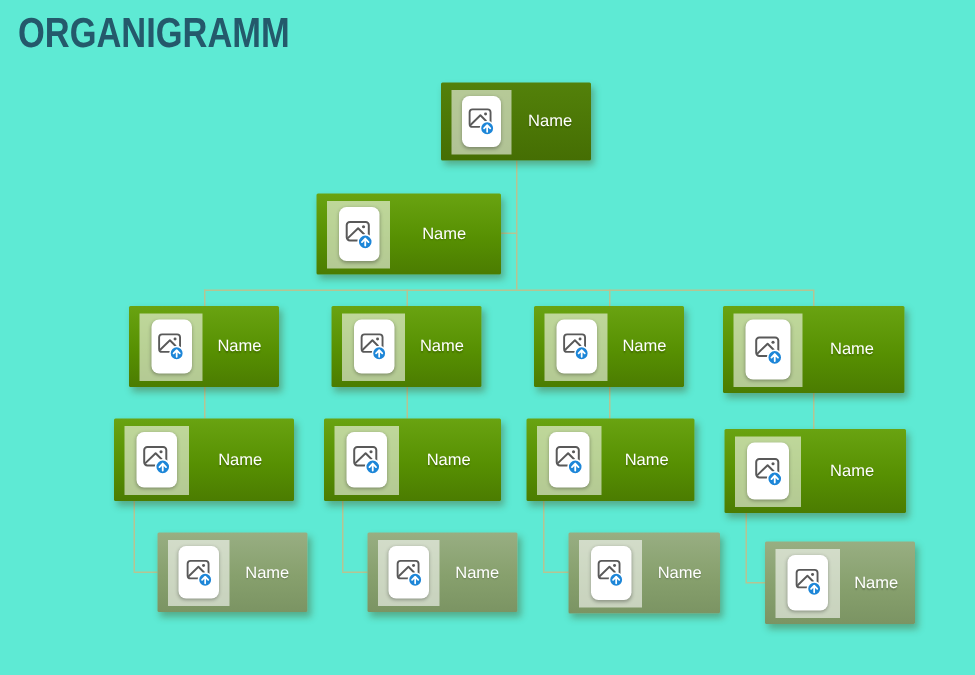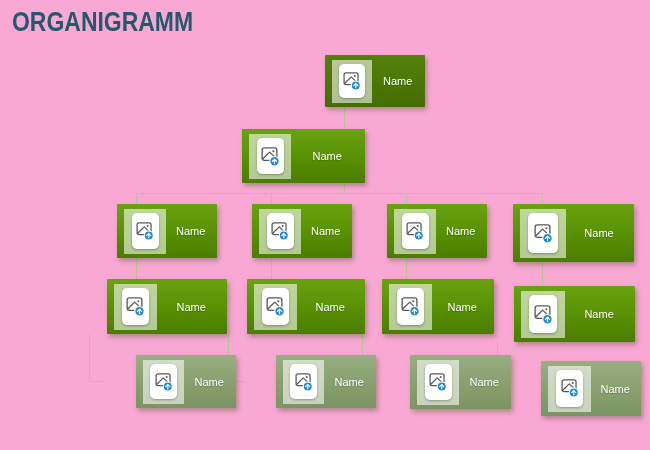--- a/index.html
+++ b/index.html
@@ -1,36 +1,35 @@
 <!DOCTYPE html>
 <html style="--title: #24596b; --node-dark-top: #53810a; --node-dark-bottom: #456e03; --node-bright-top: #69a311; --node-bright-bottom: #4b7c01; --node-sage-top: #98ae82; --node-sage-bottom: #7b9463; --connector: #b6c492; --icon-blue: #1d86d8; --icon-gray: #595959;"><head>
 <meta charset="utf-8">
 <style>
   html,body{margin:0;padding:0;background:#fff;}
   #stage{
-    position:relative;width:650px;height:450px;background:#f9a8d4;overflow:hidden;
+    position:relative;width:650px;height:450px;background:#5eead4;overflow:hidden;
     font-family:"Liberation Sans", sans-serif;
   }
   
   #title{
     position:absolute;left:12px;top:6px;
     font-size:28px;font-weight:bold;color:var(--title,#24596b);
     letter-spacing:0px;transform:scaleX(.82);transform-origin:left top;
     white-space:nowrap;
   }
   
   .line{position:absolute;background:var(--connector,#b6c492);}
   .line.v{width:1px;}
   .line.h{height:1px;}
   
   .node{
     position:absolute;display:flex;align-items:center;
     border-radius:1px;
     box-shadow:2px 3px 5px rgba(70,80,30,.40);
-    margin-left:31px;
   }
   .node.dark{background:linear-gradient(180deg,var(--node-dark-top,#53810a) 0%,var(--node-dark-bottom,#456e03) 100%);}
   .node.bright{background:linear-gradient(180deg,var(--node-bright-top,#69a311) 0%,#579002 55%,var(--node-bright-bottom,#4b7c01) 100%);}
   .node.sage{background:linear-gradient(180deg,var(--node-sage-top,#98ae82) 0%,#87a06d 55%,var(--node-sage-bottom,#7b9463) 100%);}
   .photo-tile{
     height:calc(100% - 9px);aspect-ratio:.94;margin-left:7px;flex:0 0 auto;
     background:rgba(255,255,255,.58);
     display:flex;align-items:center;justify-content:center;
   }
   .photo-card{

